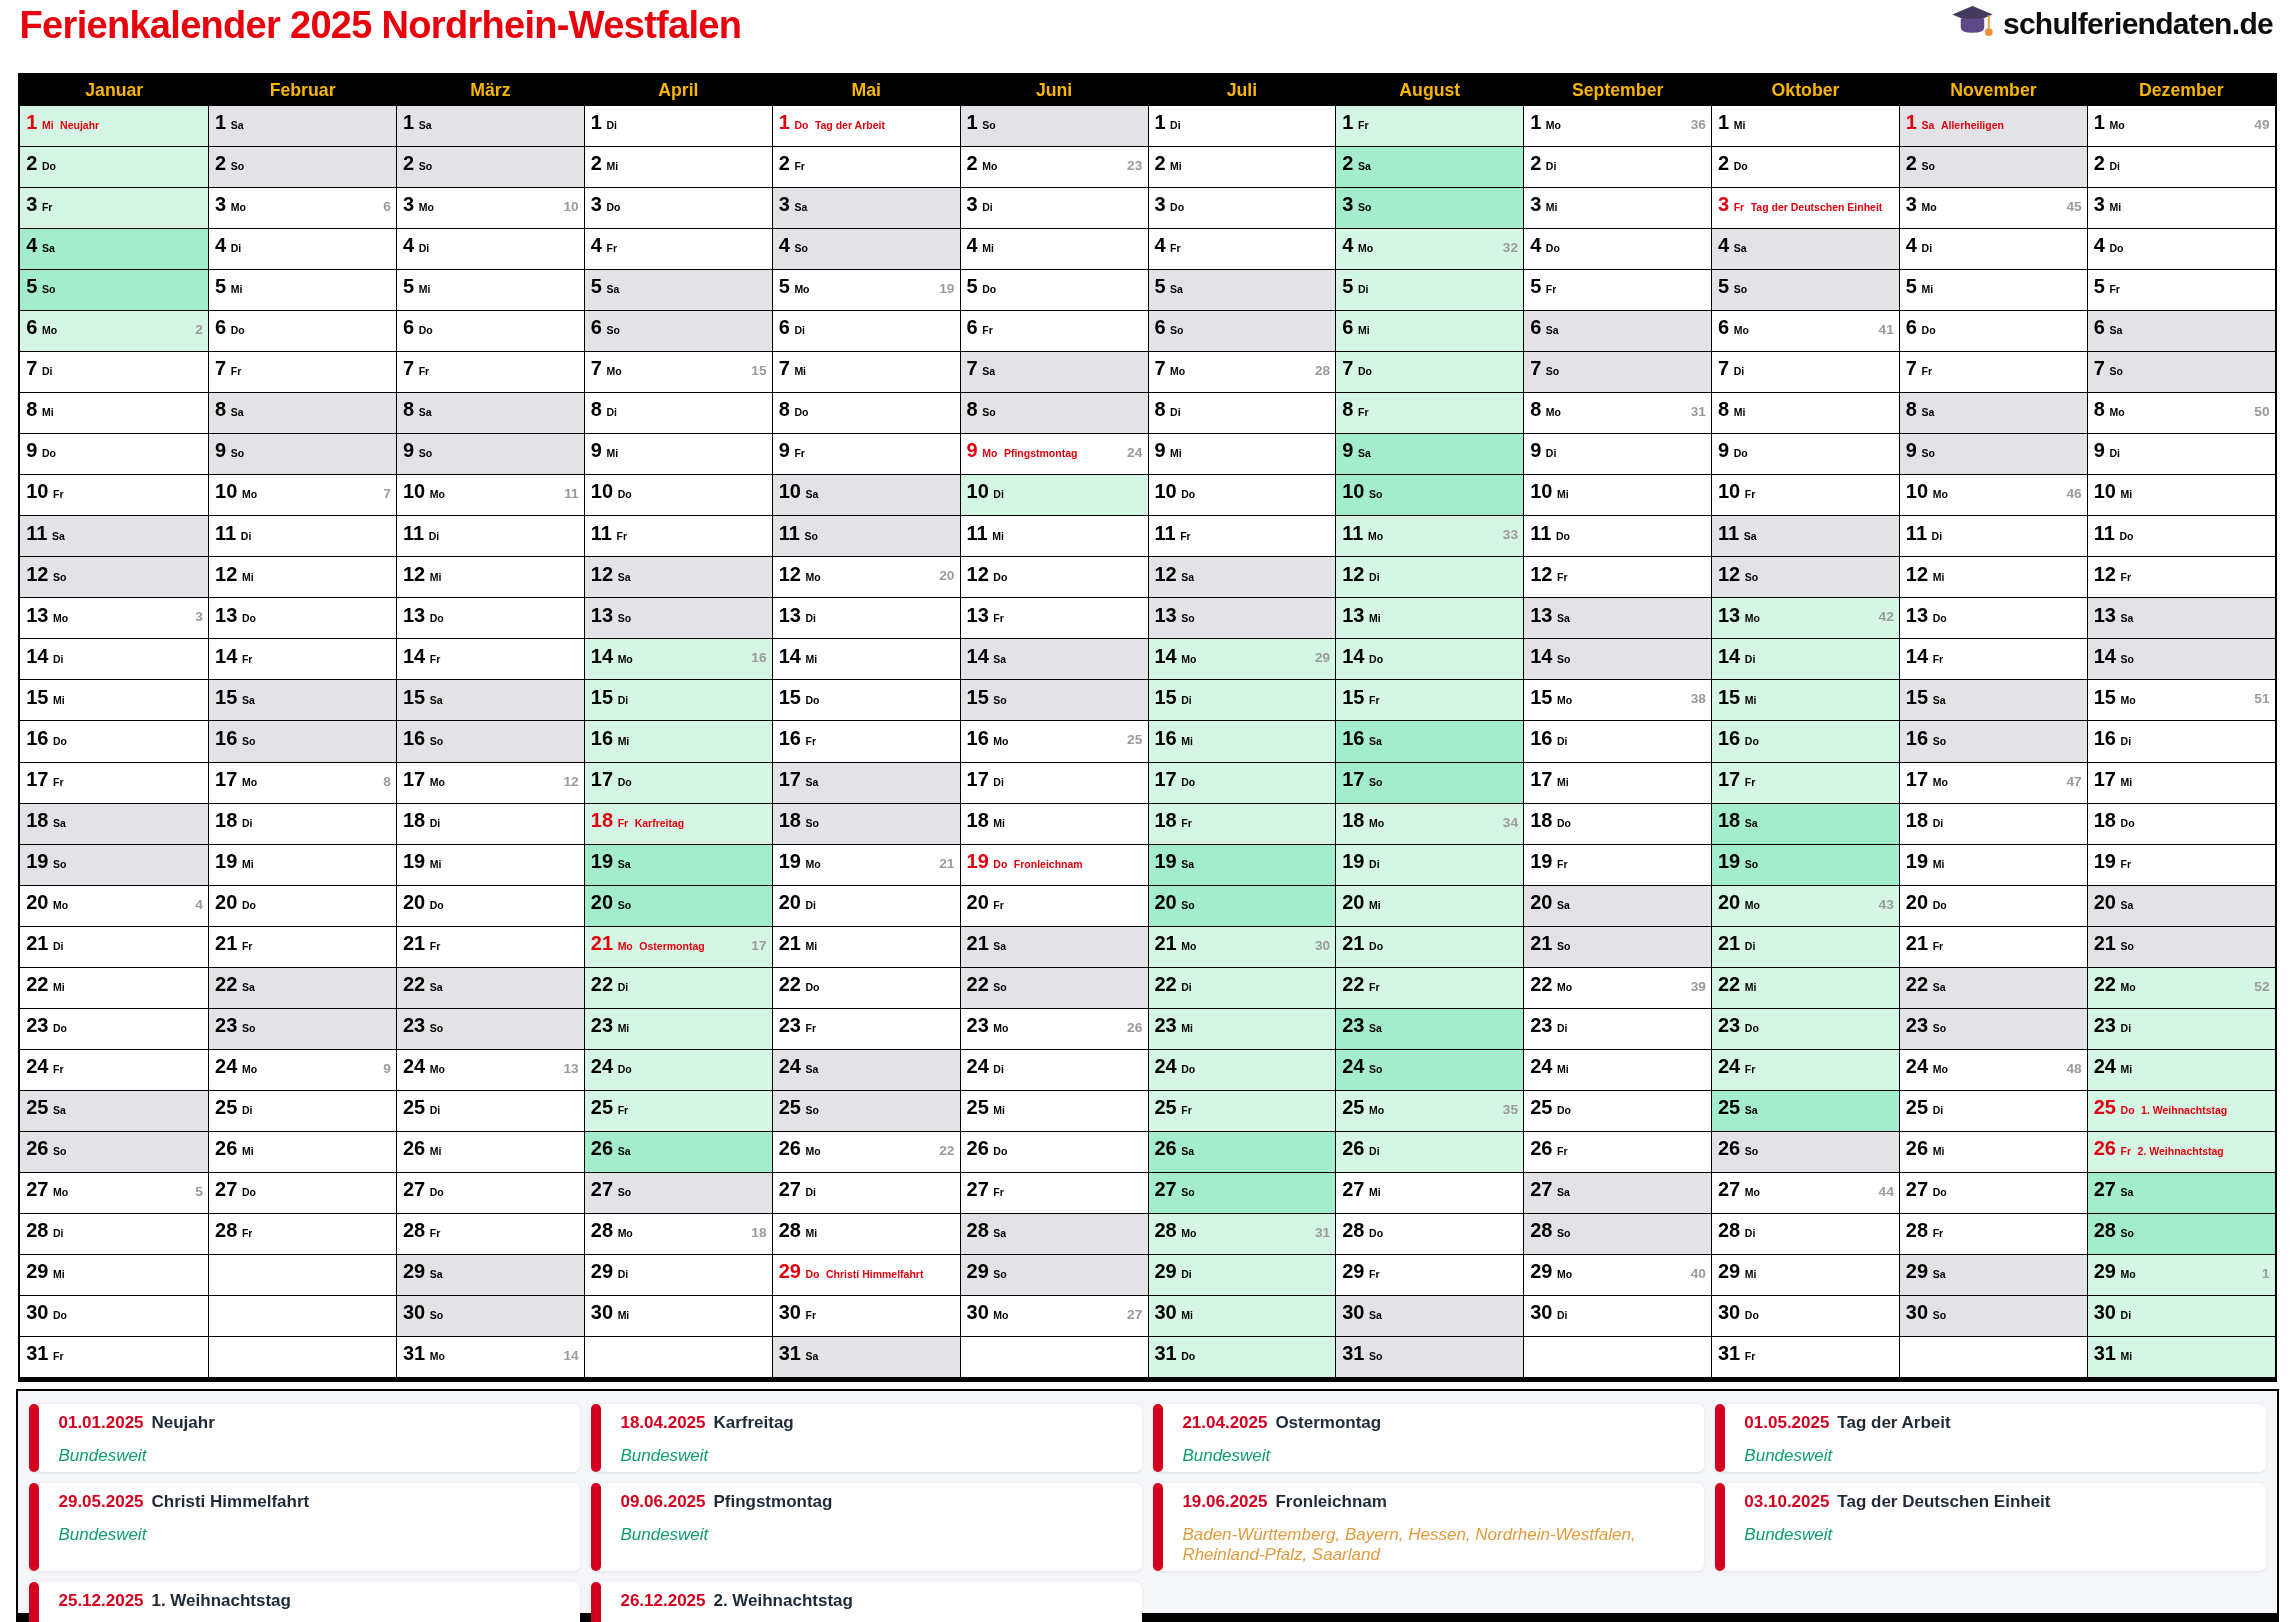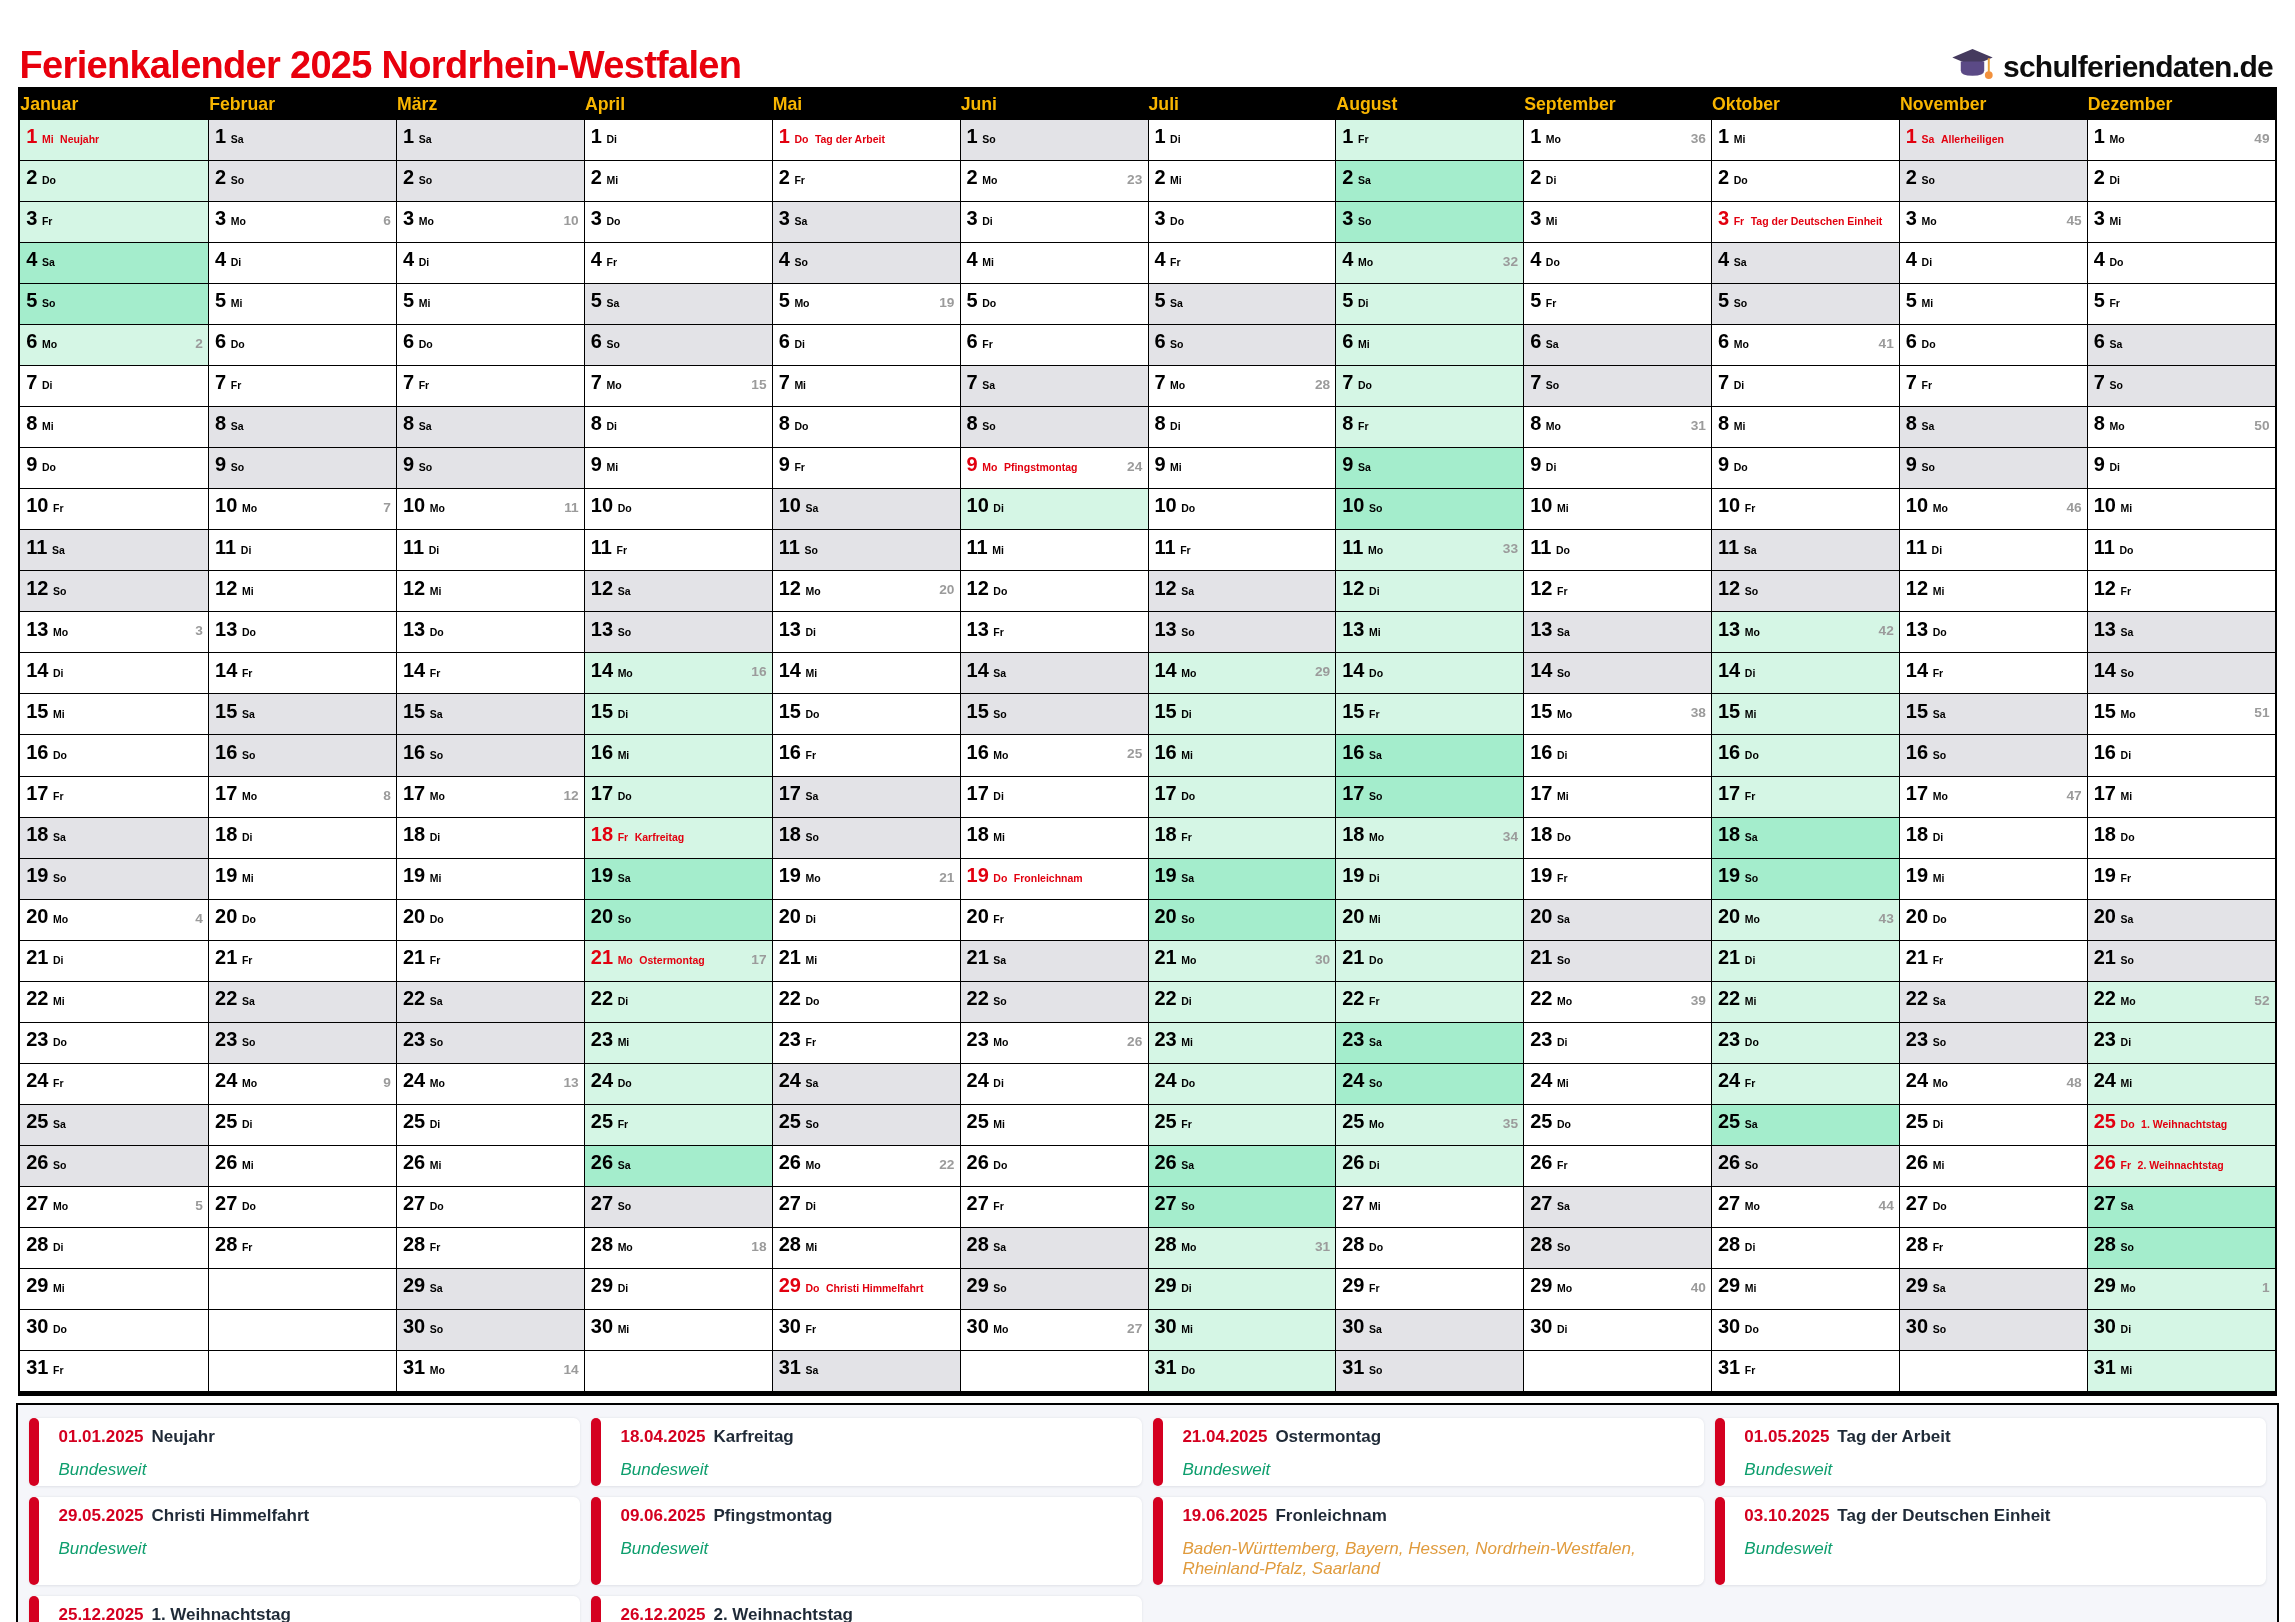--- a/index.html
+++ b/index.html
@@ -1,35 +1,35 @@
 <!DOCTYPE html>
 <html lang="de" style="--title_red: #e8000d; --month_gold: #f8b500; --holiday_red: #e2000f; --legend_red: #d40020; --weekend_gray: #e3e3e7; --ferien_green: #d5f6e5; --ferien_weekend_green: #a4edcc; --region_green: #0d9e6d; --region_orange: #e09b3d;font-size:10.5px"><head>
 <meta charset="utf-8">
 <style>
   * { box-sizing: border-box; margin: 0; padding: 0; }
   html,body { width: 2295px; height: 1623px; background:#ffffff;
               font-family:"Liberation Sans", sans-serif; }
 
   
-  .topbar { height: 73px; display:flex; align-items:flex-end;
-            justify-content:space-between; padding: 3.9px 22px 0 19.6px; margin-top: 14px; }
+  .topbar { height: 73px; display:flex; align-items:flex-start;
+            justify-content:space-between; padding: 3.9px 22px 0 19.6px; }
   .page-title { font-size:38px; font-weight:bold; color:var(--title_red,#e8000d);
                 letter-spacing:-0.7px; }
   .logo { display:flex; align-items:center; gap:9.2px; }
   .logo-text { font-size:30px; font-weight:bold; color:#0d0d0d; letter-spacing:-0.7px; }
 
   
   .calendar { margin: 0 18.3px; height: 1309px;
               display:grid; grid-template-columns: repeat(12, 1fr);
               border: 2px solid #000; border-bottom: 5.2px solid #000; }
   .month { display:grid; grid-template-rows: 30px repeat(31, 1fr);
            border-left:1.3px solid #000; min-width:0; }
   .month:first-child { border-left:none; }
   .mh { background:#000; color:var(--month_gold,#f8b500);
-        font-size:17.7px; font-weight:bold; line-height:30px; }
+        font-size:17.7px; font-weight:bold; text-align:center; line-height:30px; }
   .cell { position:relative; border-top:1.3px solid #000;
           padding: 5.2px 5.2px 0 5.9px; background:#fff; overflow:hidden; white-space:nowrap; }
   .cell.bg-we { background:var(--weekend_gray,#e3e3e7); }
   .cell.bg-f  { background:var(--ferien_green,#d5f6e5); }
   .cell.bg-fw { background:var(--ferien_weekend_green,#a4edcc); }
   .dn { font-size:20px; font-weight:bold; color:#000; }
   .wd { font-size:10.5px; font-weight:bold; color:#000; margin-left:4.6px; }
   .hn { font-size:10.5px; font-weight:bold; color:var(--holiday_red,#e2000f); margin-left:6.5px; }
   .cell.hol .dn, .cell.hol .wd { color:var(--holiday_red,#e2000f); }
   .kw { position:absolute; top:11px; right:5.2px; font-size:13.7px; font-weight:bold;

